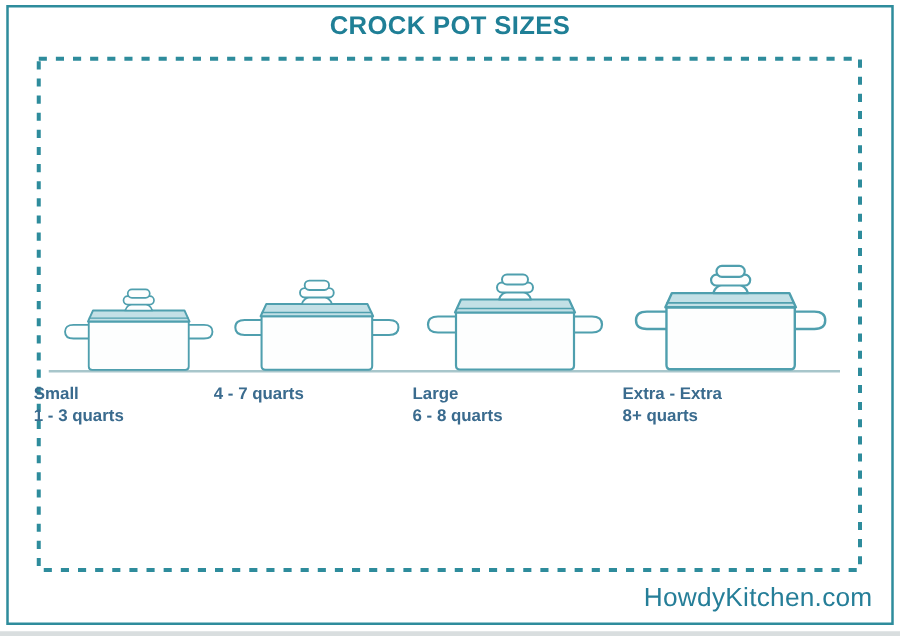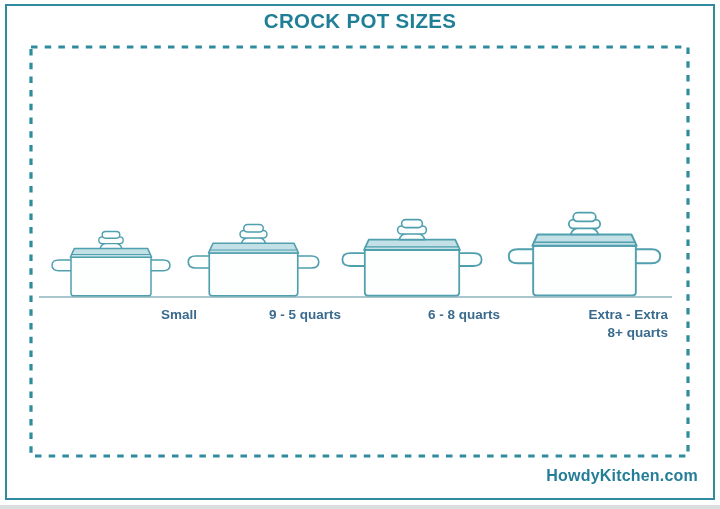--- a/index.html
+++ b/index.html
@@ -20,26 +20,26 @@
     color:var(--title,#1f7f96);
   }
   .dashed-border{position:absolute;left:0;top:0;pointer-events:none;}
   .ground-line{
     position:absolute;left:39px;top:296px;width:633px;height:2px;
     background:var(--ground,#a8c6cb);
   }
   .pot{position:absolute;}
   .pot svg{display:block;width:100%;height:100%;}
   .pot-label{
-    position:absolute;width:170px;text-align:right;
+    position:absolute;width:170px;text-align:left;
     color:var(--label,#3a6b8e);font-weight:bold;font-size:13.5px;line-height:17.5px;
   }
   .site-watermark{
     position:absolute;right:22px;top:467px;
-    font-size:16px;font-weight:bold;letter-spacing:0.2px;
+    font-size:21px;font-weight:normal;letter-spacing:0.2px;
     color:var(--watermark,#257e98);
   }
   .hidden-defs{position:absolute;width:0;height:0;overflow:hidden;}
 </style>
 </head>
 <body>
 
 <svg class="hidden-defs" aria-hidden="true">
   <defs>
     <symbol id="pot-shape" viewBox="0 0 180 100">
@@ -92,25 +92,27 @@
       </svg>
   </div>
   <div class="pot" style="left:506px;top:211px;width:157px;height:87px">
     <svg viewBox="0 0 180 100">
         <use href="#pot-shape"></use>
       </svg>
   </div>
 
   <div class="pot-label" style="left:27px;top:306px">
     <div>Small</div>
+    <div>1 - 3 quarts</div>
   </div>
   <div class="pot-label" style="left:171px;top:306px">
-    <div>9 - 5 quarts</div>
+    <div>4 - 7 quarts</div>
   </div>
   <div class="pot-label" style="left:330px;top:306px">
+    <div>Large</div>
     <div>6 - 8 quarts</div>
   </div>
   <div class="pot-label" style="left:498px;top:306px">
     <div>Extra - Extra</div>
     <div>8+ quarts</div>
   </div>
 
   <div class="site-watermark">HowdyKitchen.com</div>
 
 </div>

